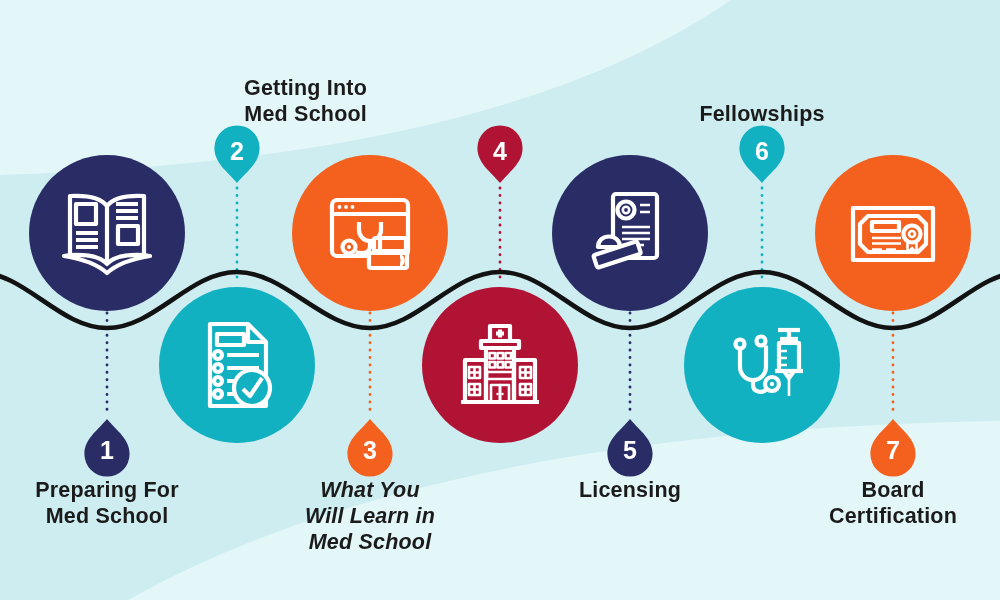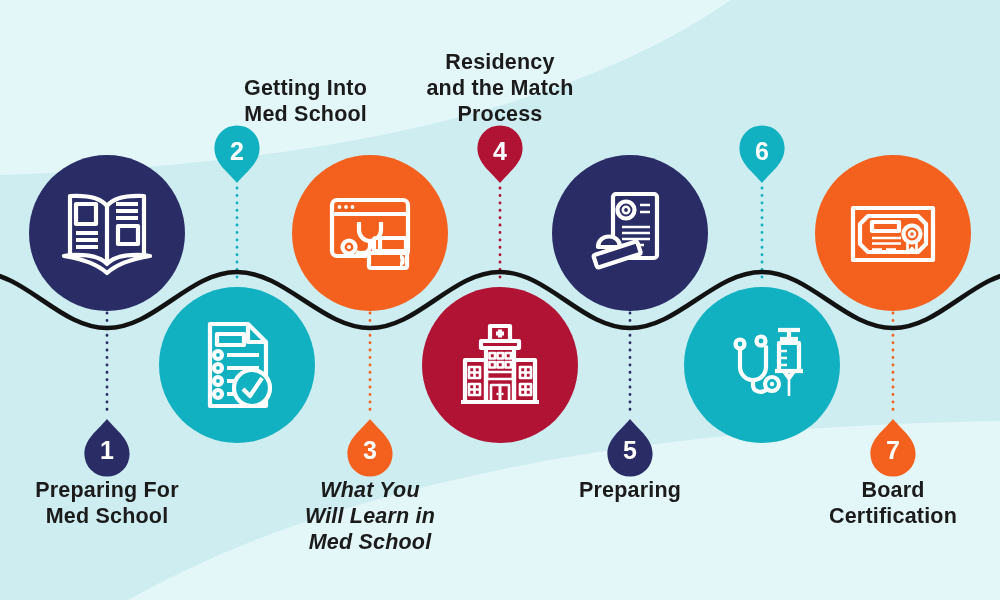--- a/index.html
+++ b/index.html
@@ -209,20 +209,18 @@
   <span class="drop-num dn-top d6">6</span>
   <span class="drop-num dn-bot d7">7</span>
 
   <div class="step-label l1">Preparing For
 Med School</div>
   <div class="step-label l2">Getting Into
 Med School</div>
   <div class="step-label l3">What You
 Will Learn in
 Med School</div>
-  <div class="step-label l4">Residency
-and the Match
-Process</div>
-  <div class="step-label l5">Preparing</div>
+  <div class="step-label l5">Licensing</div>
+  <div class="step-label l6">Fellowships</div>
   <div class="step-label l7">Board
 Certification</div>
 
 </div>
 
 </body></html>

